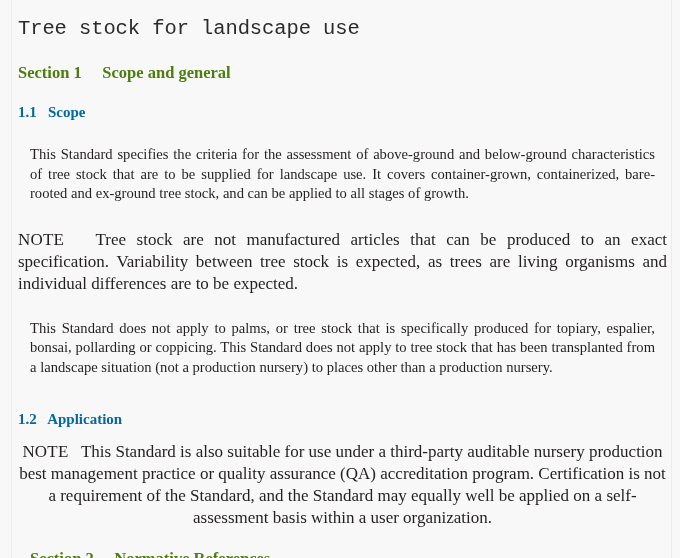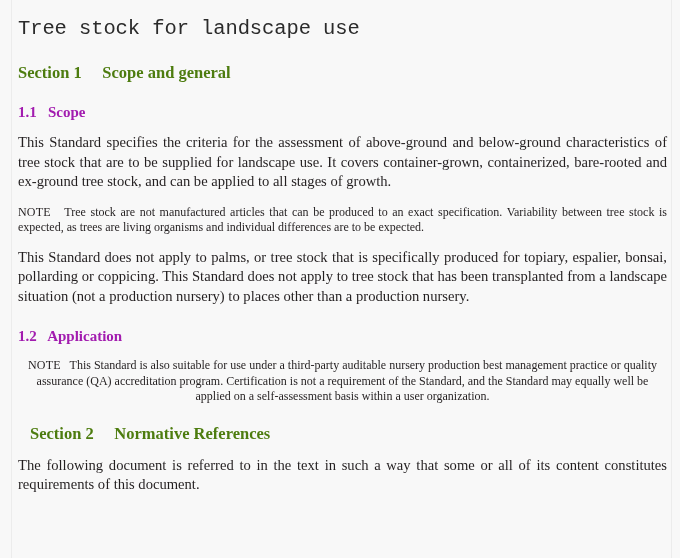--- a/index.html
+++ b/index.html
@@ -61,41 +61,41 @@
     margin: 0;
     padding-top: 21px;
     line-height: 1.2;
     white-space: pre;
   }
 
   .sub-heading {
     font-family: "Liberation Serif", serif;
     font-weight: bold;
     font-size: 15px;
-    color: #a21caf;
+    color: #0369a1;
     margin: 0;
     padding-top: 21px;
     line-height: 1.2;
     white-space: pre;
   }
 
   .body-para {
     font-family: "Liberation Serif", serif;
     font-size: 14.6px;
     line-height: 1.33;
     text-align: justify;
-    margin: 0;
+    margin: 12px;
     padding-top: 12px;
     color: #231f20;
     hyphens: none;
   }
 
   .note-para {
     font-family: "Liberation Serif", serif;
-    font-size: 12px;
+    font-size: 17px;
     line-height: 1.3;
     margin: 0;
     padding-top: 13px;
     color: #231f20;
   }
   .note-para.justified { text-align: justify; }
   .note-para.flush     { text-align: center; }
 
   .note-label {
     letter-spacing: 0.2px;

